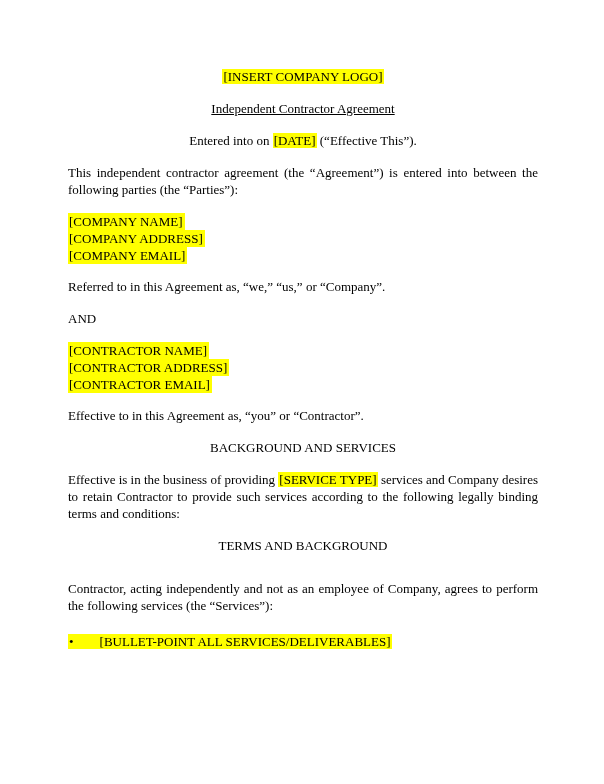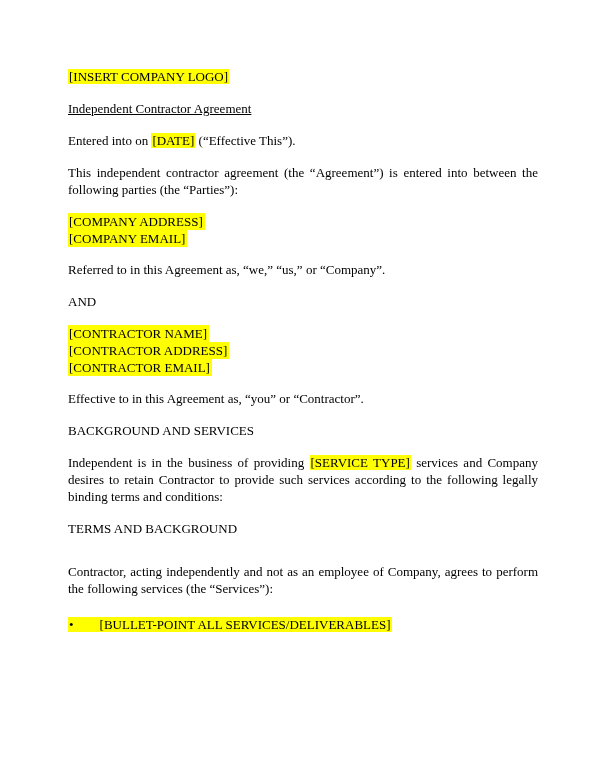--- a/index.html
+++ b/index.html
@@ -13,21 +13,21 @@
     box-sizing: border-box;
     padding: 68px 66px 0 68px;
     background: #ffffff;
     color: #000000;
     font-family: "Liberation Serif", "DejaVu Serif", serif;
     font-size: 13px;
     line-height: 17px;
     overflow: hidden;
   }
   .page p { margin: 0 0 15px 0; }
-  .center  { }
+  .center  { text-align: center; }
   .justify { text-align: justify; }
   .bold    { font-weight: normal; }
   .underline { text-decoration: underline; }
   .hl { background: #ffff00; padding: 0 1px; }
   .block { margin: 0 0 14px 0; }
   .block div { margin: 0; line-height: 17px; }
   .block .hl { padding: 1px 2px 1px 1px; }
   .terms-heading { margin-bottom: 26px !important; }
   .pre-bullet { margin-bottom: 19px !important; }
   .bullet-line { margin-left: 39px; margin-bottom: 0; }
@@ -40,39 +40,40 @@
 
   <p class="center"><span class="hl">[INSERT COMPANY LOGO]</span></p>
 
   <p class="center"><span class="bold underline">Independent Contractor Agreement</span></p>
 
   <p class="center"><span>Entered into on </span><span class="hl">[DATE]</span><span> (“Effective This”).</span></p>
 
   <p class="justify">This independent contractor agreement (the “Agreement”) is entered into between the following parties (the “Parties”):</p>
 
   <div class="block">
+    <div><span class="hl">[COMPANY NAME]</span></div>
     <div><span class="hl">[COMPANY ADDRESS]</span></div>
     <div><span class="hl">[COMPANY EMAIL]</span></div>
   </div>
 
   <p>Referred to in this Agreement as, “we,” “us,” or “Company”.</p>
 
   <p class="bold">AND</p>
 
   <div class="block">
     <div><span class="hl">[CONTRACTOR NAME]</span></div>
     <div><span class="hl">[CONTRACTOR ADDRESS]</span></div>
     <div><span class="hl">[CONTRACTOR EMAIL]</span></div>
   </div>
 
   <p>Effective to in this Agreement as, “you” or “Contractor”.</p>
 
   <p class="center bold">BACKGROUND AND SERVICES</p>
 
-  <p class="justify"><span>Independent is in the business of providing </span><span class="hl">[SERVICE TYPE]</span><span> services and Company desires to retain Contractor to provide such services according to the following legally binding terms and conditions:</span></p>
+  <p class="justify"><span>Effective is in the business of providing </span><span class="hl">[SERVICE TYPE]</span><span> services and Company desires to retain Contractor to provide such services according to the following legally binding terms and conditions:</span></p>
 
   <p class="center bold terms-heading">TERMS AND BACKGROUND</p>
 
 
   <p class="justify pre-bullet">Contractor, acting independently and not as an employee of Company, agrees to perform the following services (the “Services”):</p>
 
   <p class="bullet-line"><span class="hl"><span>•</span><span class="bullet-tab"></span><span>[BULLET-POINT ALL SERVICES/DELIVERABLES]</span></span></p>
 
 </div>
 

